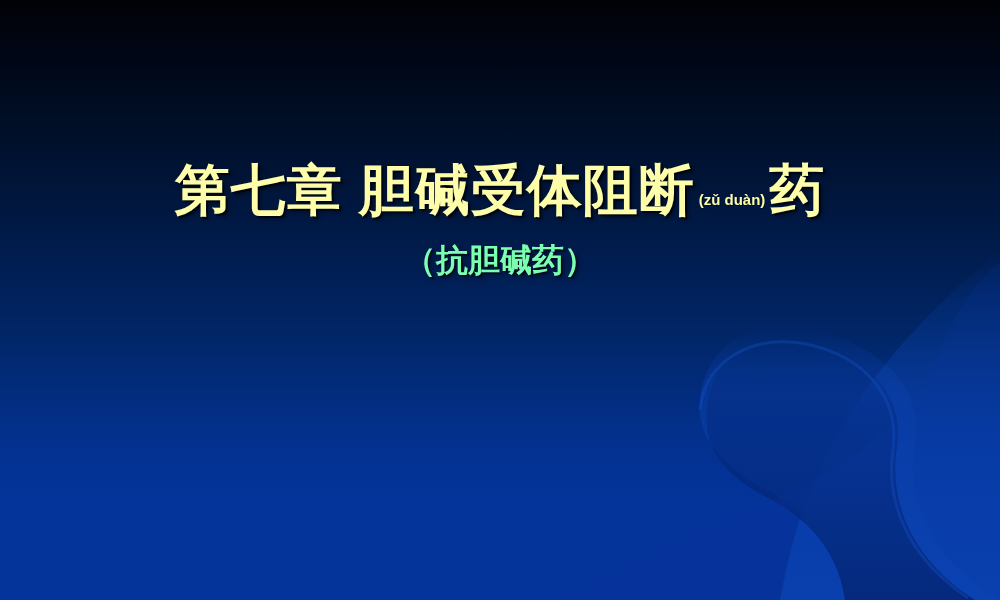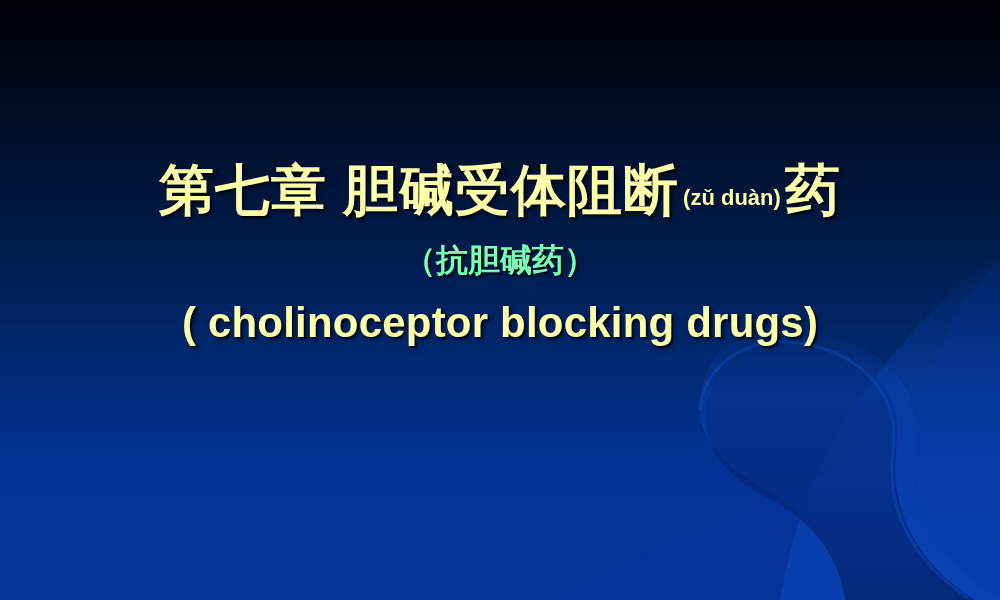--- a/index.html
+++ b/index.html
@@ -70,21 +70,21 @@
     font-size: 55px;
     font-weight: bold;
     color: #fdfdaa;
     letter-spacing: 1px;
     text-shadow:
       2px 2px 0 rgba(0,0,0,0.55),
       3px 3px 4px rgba(0,0,0,0.45);
   }
   .line-1 .gap { display: inline-block; width: 16px; }
   .pinyin {
-    font-size: 22px;
+    font-size: 15px;
     font-weight: bold;
     letter-spacing: 0px;
     vertical-align: 4px;
     padding: 0 4px;
     font-family: "Liberation Sans", "DejaVu Sans", sans-serif;
     text-shadow: 1px 1px 0 rgba(0,0,0,0.5);
   }
 
   
   .line-2 {
@@ -177,16 +177,15 @@
 
   <div id="textblock">
 
     <div class="line line-1">
       <span>第七章</span><span class="gap"></span><span>胆碱受体阻断</span><span class="pinyin">(zǔ duàn)</span><span>药</span>
     </div>
 
     <div class="line line-2">（抗胆碱药）</div>
 
 
-    <div class="line line-4">( cholinoceptor blocking drugs)</div>
 
   </div>
 </div>
 
 </body></html>

